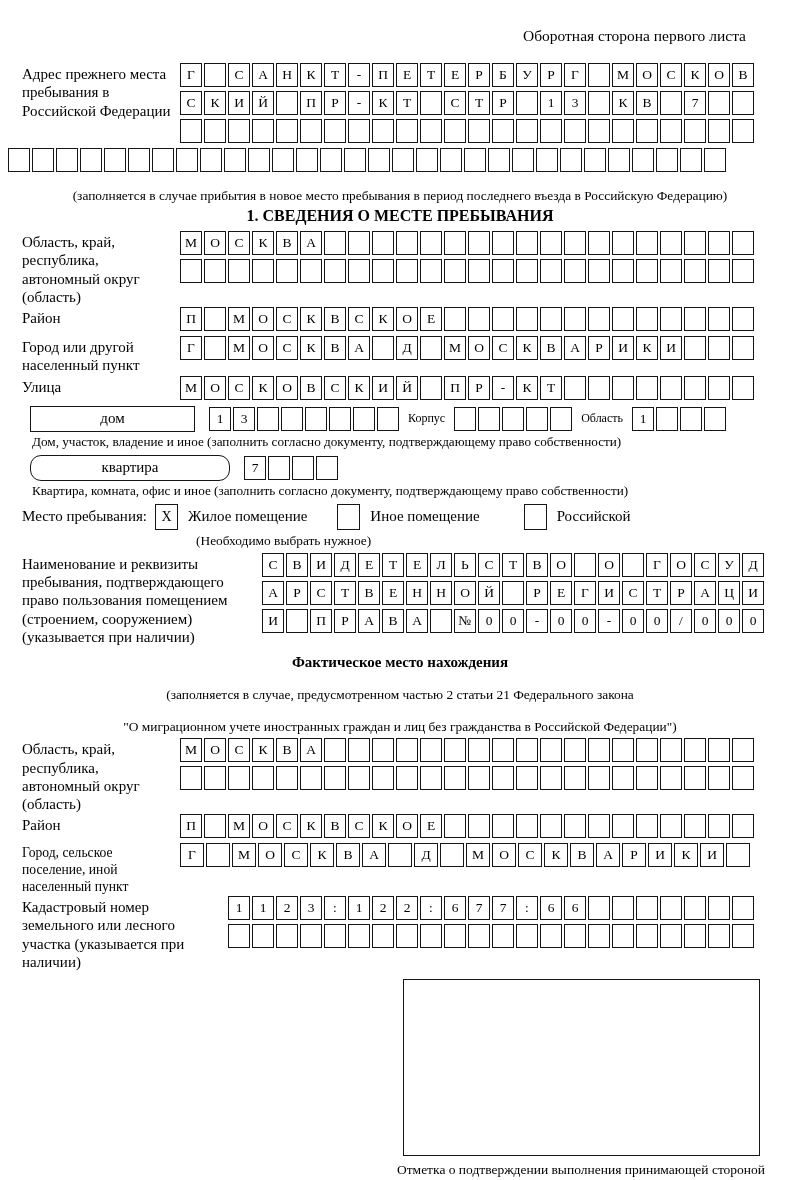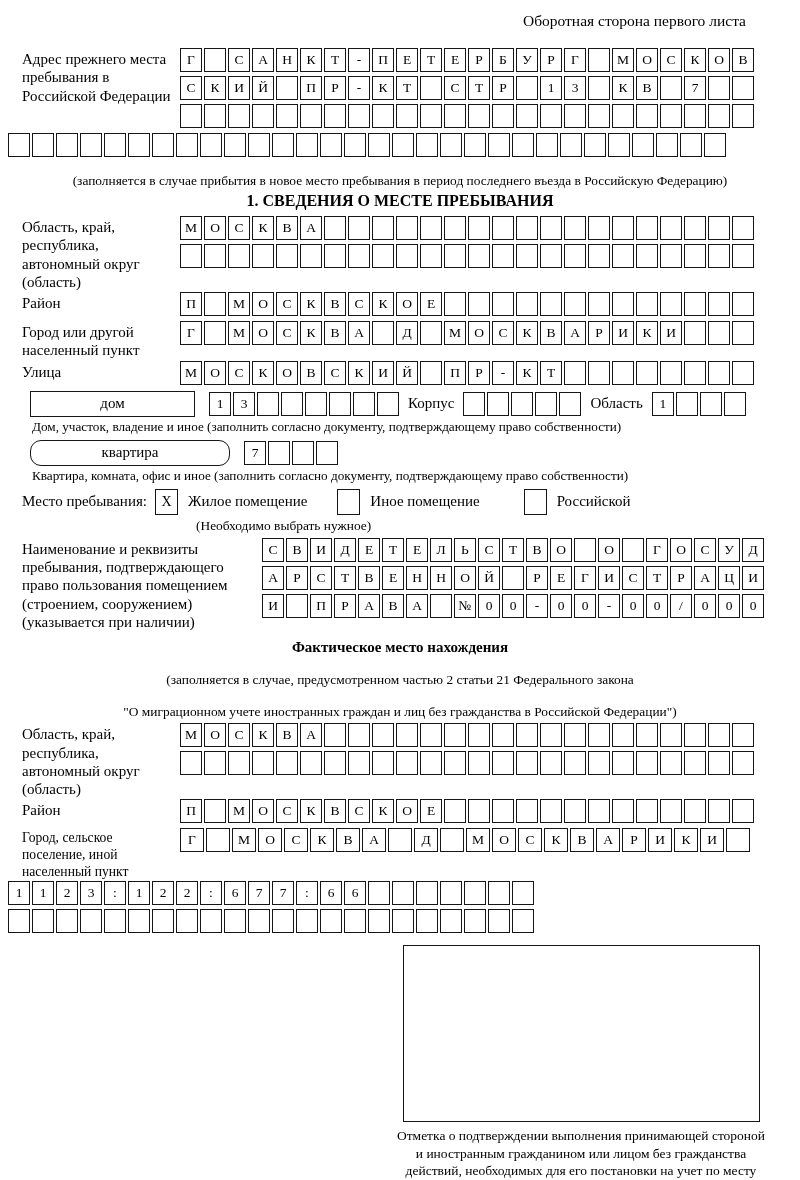--- a/index.html
+++ b/index.html
@@ -4,21 +4,21 @@
 <style>
   * { margin:0; padding:0; box-sizing:border-box; }
   html,body { background:#fff; }
   body {
     width:800px; height:1180px;
     font-family:"Liberation Serif", serif;
     color:#000;
   }
   .page { width:800px; height:1180px; padding:12px 8px 0 8px; overflow:hidden; }
 
-  .header-note { text-align:right; padding-right:46px; font-size:15.5px; margin-bottom:18px; }
+  .header-note { text-align:right; padding-right:46px; font-size:15.5px; margin-bottom:18px;margin-top:15px; }
 
   .field { display:flex; align-items:flex-start; margin-bottom:1px; }
   .flabel { width:172px; flex:none; font-size:15px; line-height:1.22; padding:2px 6px 0 14px; }
   .flabel.small { font-size:13.6px; }
   .flabel.docw { width:254px; }
   .flabel.kadw { width:220px; }
   .frows { flex:1 1 auto; }
 
   .boxrow { display:flex; gap:2px; margin-bottom:4px; }
   .cbox {
@@ -29,21 +29,21 @@
   .boxrow.wide .cbox { width:24px; }
 
   .inline-row { display:flex; align-items:center; margin:2px 0 2px 22px; }
   .named-box {
     border:1.6px solid #161616; height:26px;
     display:flex; align-items:center; justify-content:center;
     font-size:15px; flex:none;
   }
   .dom-box { width:165px; margin-right:14px; }
   .kv-box  { width:200px; margin-right:14px;border-radius:11px; }
-  .inline-label { font-size:15px; margin:0 9px; flex:none; }
+  .inline-label { font-size:12px; margin:0 9px; flex:none; }
   .inline-row .boxrow { margin-bottom:0; }
 
   .caption { font-size:13.2px; margin:1px 0 5px 24px; }
   .center-note { text-align:center; font-size:13.4px; margin:16px 0 3px; }
   .sec-title { text-align:center; font-weight:bold; font-size:16px; margin:3px 0 6px; }
   .sub-title { text-align:center; font-weight:bold; font-size:15px; margin:8px 0 6px; }
 
   .stay-row { display:flex; align-items:center; margin:5px 0 3px 14px; font-size:15px; }
   .stay-row .cbox { margin:0 10px 0 8px; height:26px; width:23px; line-height:23px; font-size:14px; }
   .stay-row .gap1 { margin-left:30px; }
@@ -579,20 +579,21 @@
           <span class="cbox">Р</span>
           <span class="cbox">И</span>
           <span class="cbox">К</span>
           <span class="cbox">И</span>
           <span class="cbox"></span>
         </div>
     </div>
   </div>
 
   <div class="field">
+    <div class="flabel kadw">Кадастровый номер земельного или лесного участка (указывается при наличии)</div>
     <div class="frows">
       <div class="boxrow">
           <span class="cbox">1</span>
           <span class="cbox">1</span>
           <span class="cbox">2</span>
           <span class="cbox">3</span>
           <span class="cbox">:</span>
           <span class="cbox">1</span>
           <span class="cbox">2</span>
           <span class="cbox">2</span>

